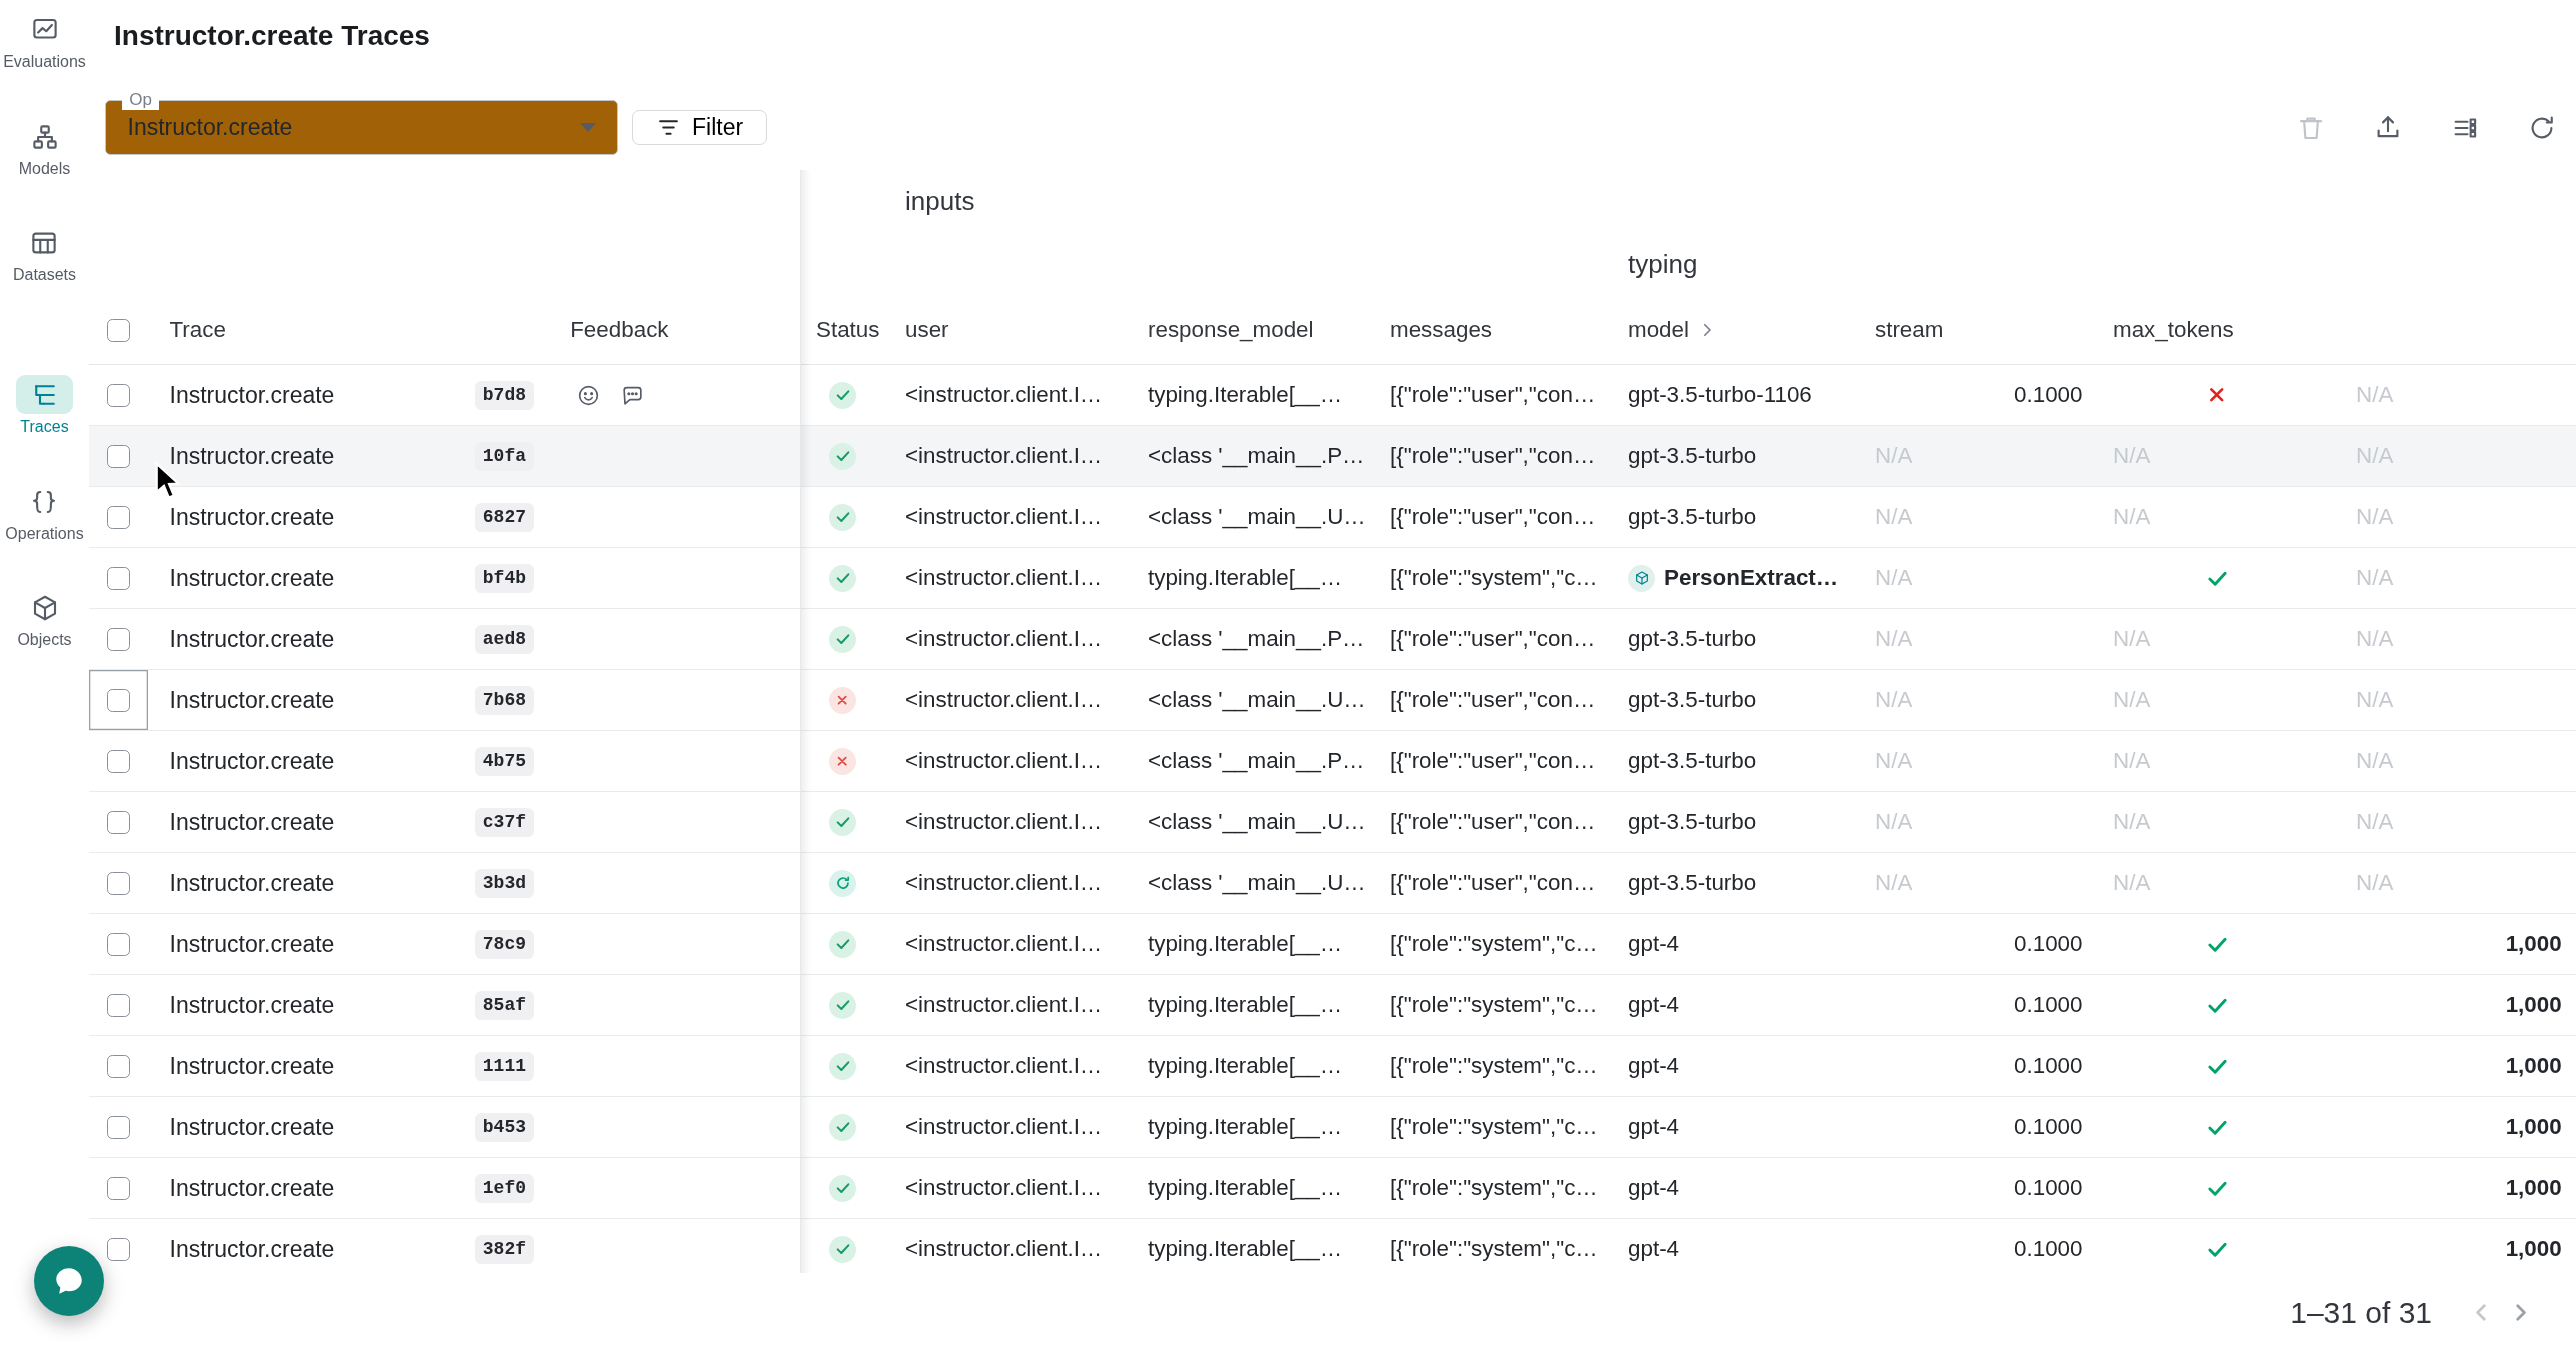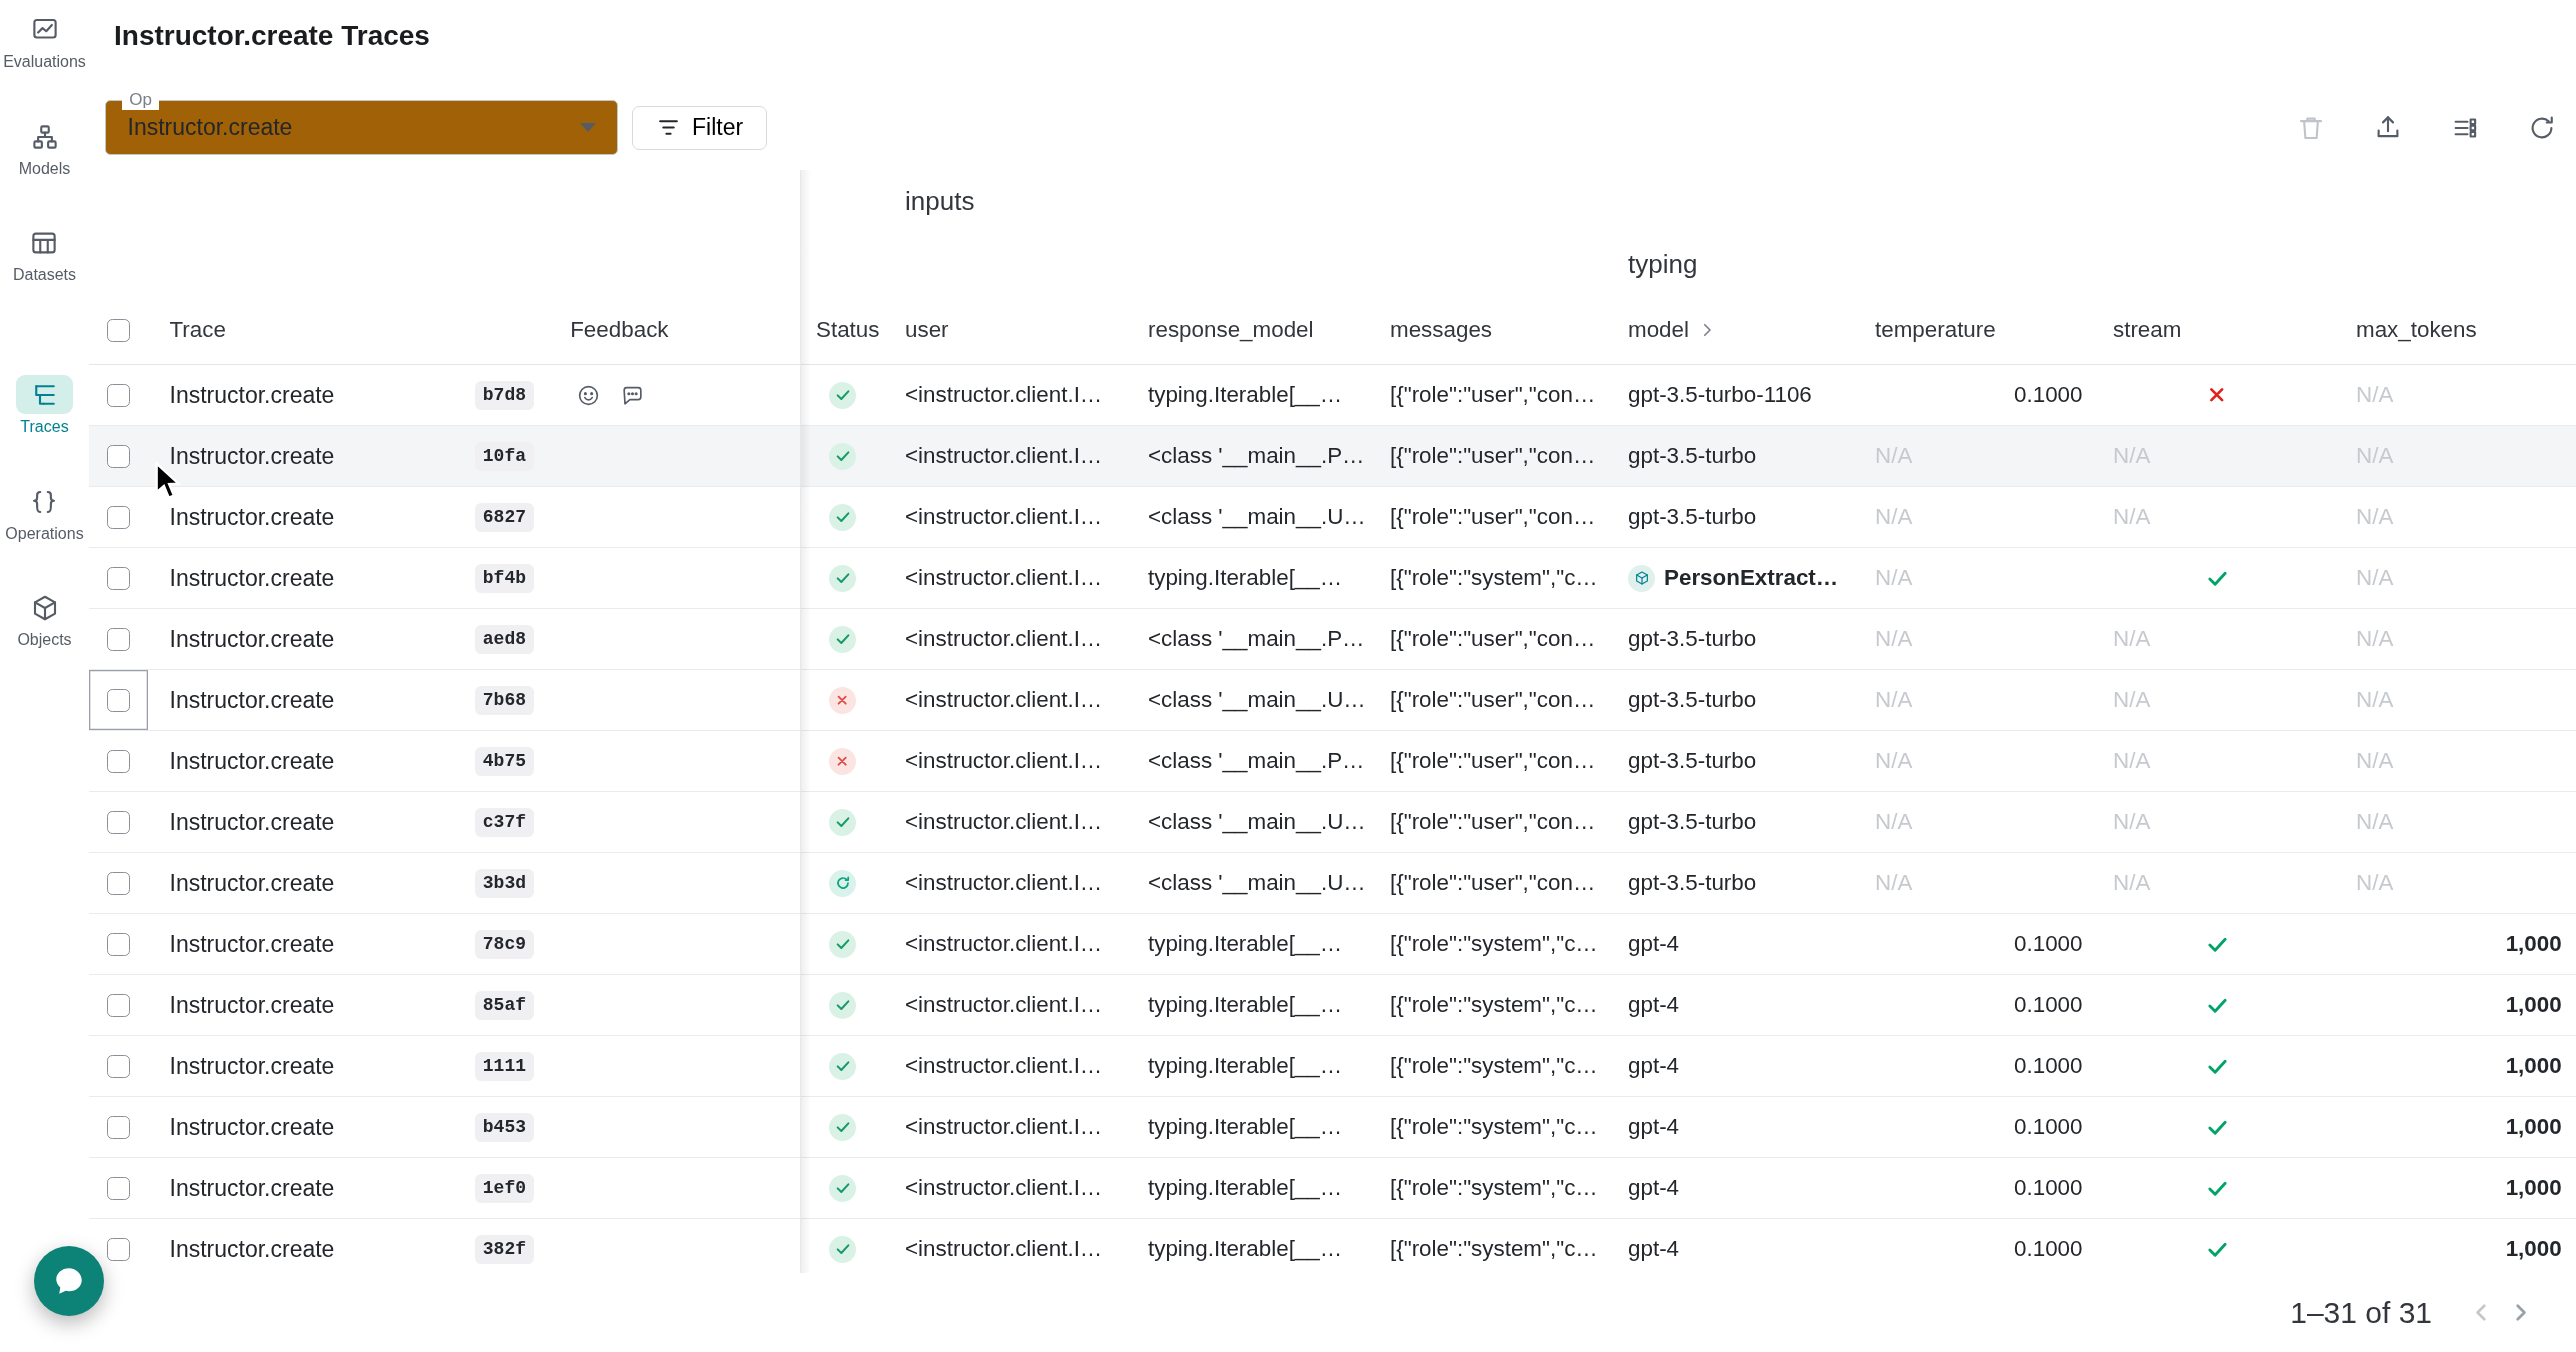--- a/index.html
+++ b/index.html
@@ -21,21 +21,21 @@
   
   .main { margin-left:89px; height:100%; position:relative; }
   .page-title { position:absolute; top:19.7px; left:25px; font-size:28px; font-weight:700; color:#1A1C1F; }
 
   .controls { position:absolute; top:100px; left:16px; right:18px; height:55px; display:flex; align-items:center; }
   .op-select { position:relative; width:513px; height:55px; border:0.9px solid #C3C7CC; border-radius:5.4px;
     display:flex; align-items:center; padding:0 21.5px; background:#a16207; cursor:pointer; }
   .op-label { position:absolute; top:-10.7px; left:16px; background:#fff; padding:0 7.2px; font-size:17px; color:#79808A; }
   .op-value { font-size:23px; }
   .op-caret { margin-left:auto; width:0; height:0; border-left:8px solid transparent; border-right:8px solid transparent; border-top:9.8px solid #565C66; }
-  .filter-btn { margin-left:14.3px; height:44px; padding:8px 23px; border:0.9px solid #D7D9DC; border-radius:7.2px;
+  .filter-btn { margin-left:14.3px; height:35px; padding:8px 23px; border:0.9px solid #D7D9DC; border-radius:7.2px;
     display:flex; align-items:center; gap:10.7px; font-size:23px; background:#fff; cursor:pointer; }
   .filter-btn svg { stroke:#23262B; fill:none; stroke-width:2; stroke-linecap:round; }
 
   .toolbar { margin-left:auto; display:flex; align-items:center; gap:45px; }
   .tb-btn { width:32px; height:32px; display:flex; align-items:center; justify-content:center; cursor:pointer; }
   .tb-btn svg { stroke:#565C66; fill:none; stroke-width:1.7; stroke-linecap:round; stroke-linejoin:round; }
   .tb-btn.disabled svg { stroke:#C0C4CA; }
 
   
   .table { position:absolute; top:170px; left:0; right:0; bottom:79px; overflow:hidden; background:#fff; }
@@ -230,21 +230,20 @@
       <div class="th th-status">Status</div>
       <div class="th">user</div>
       <div class="th">response_model</div>
       <div class="th">messages</div>
       <div class="th th-model">
         <span>model</span>
         <svg width="18" height="18" viewBox="0 0 24 24">
             <polyline points="9,5 16,12 9,19"></polyline>
           </svg>
       </div>
-      <div class="th">temperature</div>
       <div class="th">stream</div>
       <div class="th">max_tokens</div>
     </div>
     <div>
         <div class="grid tr">
     <div class="td cb-cell">
             <span class="checkbox"></span>
           </div>
     <div class="td trace-cell">
       <span class="f-name">Instructor.create</span>

